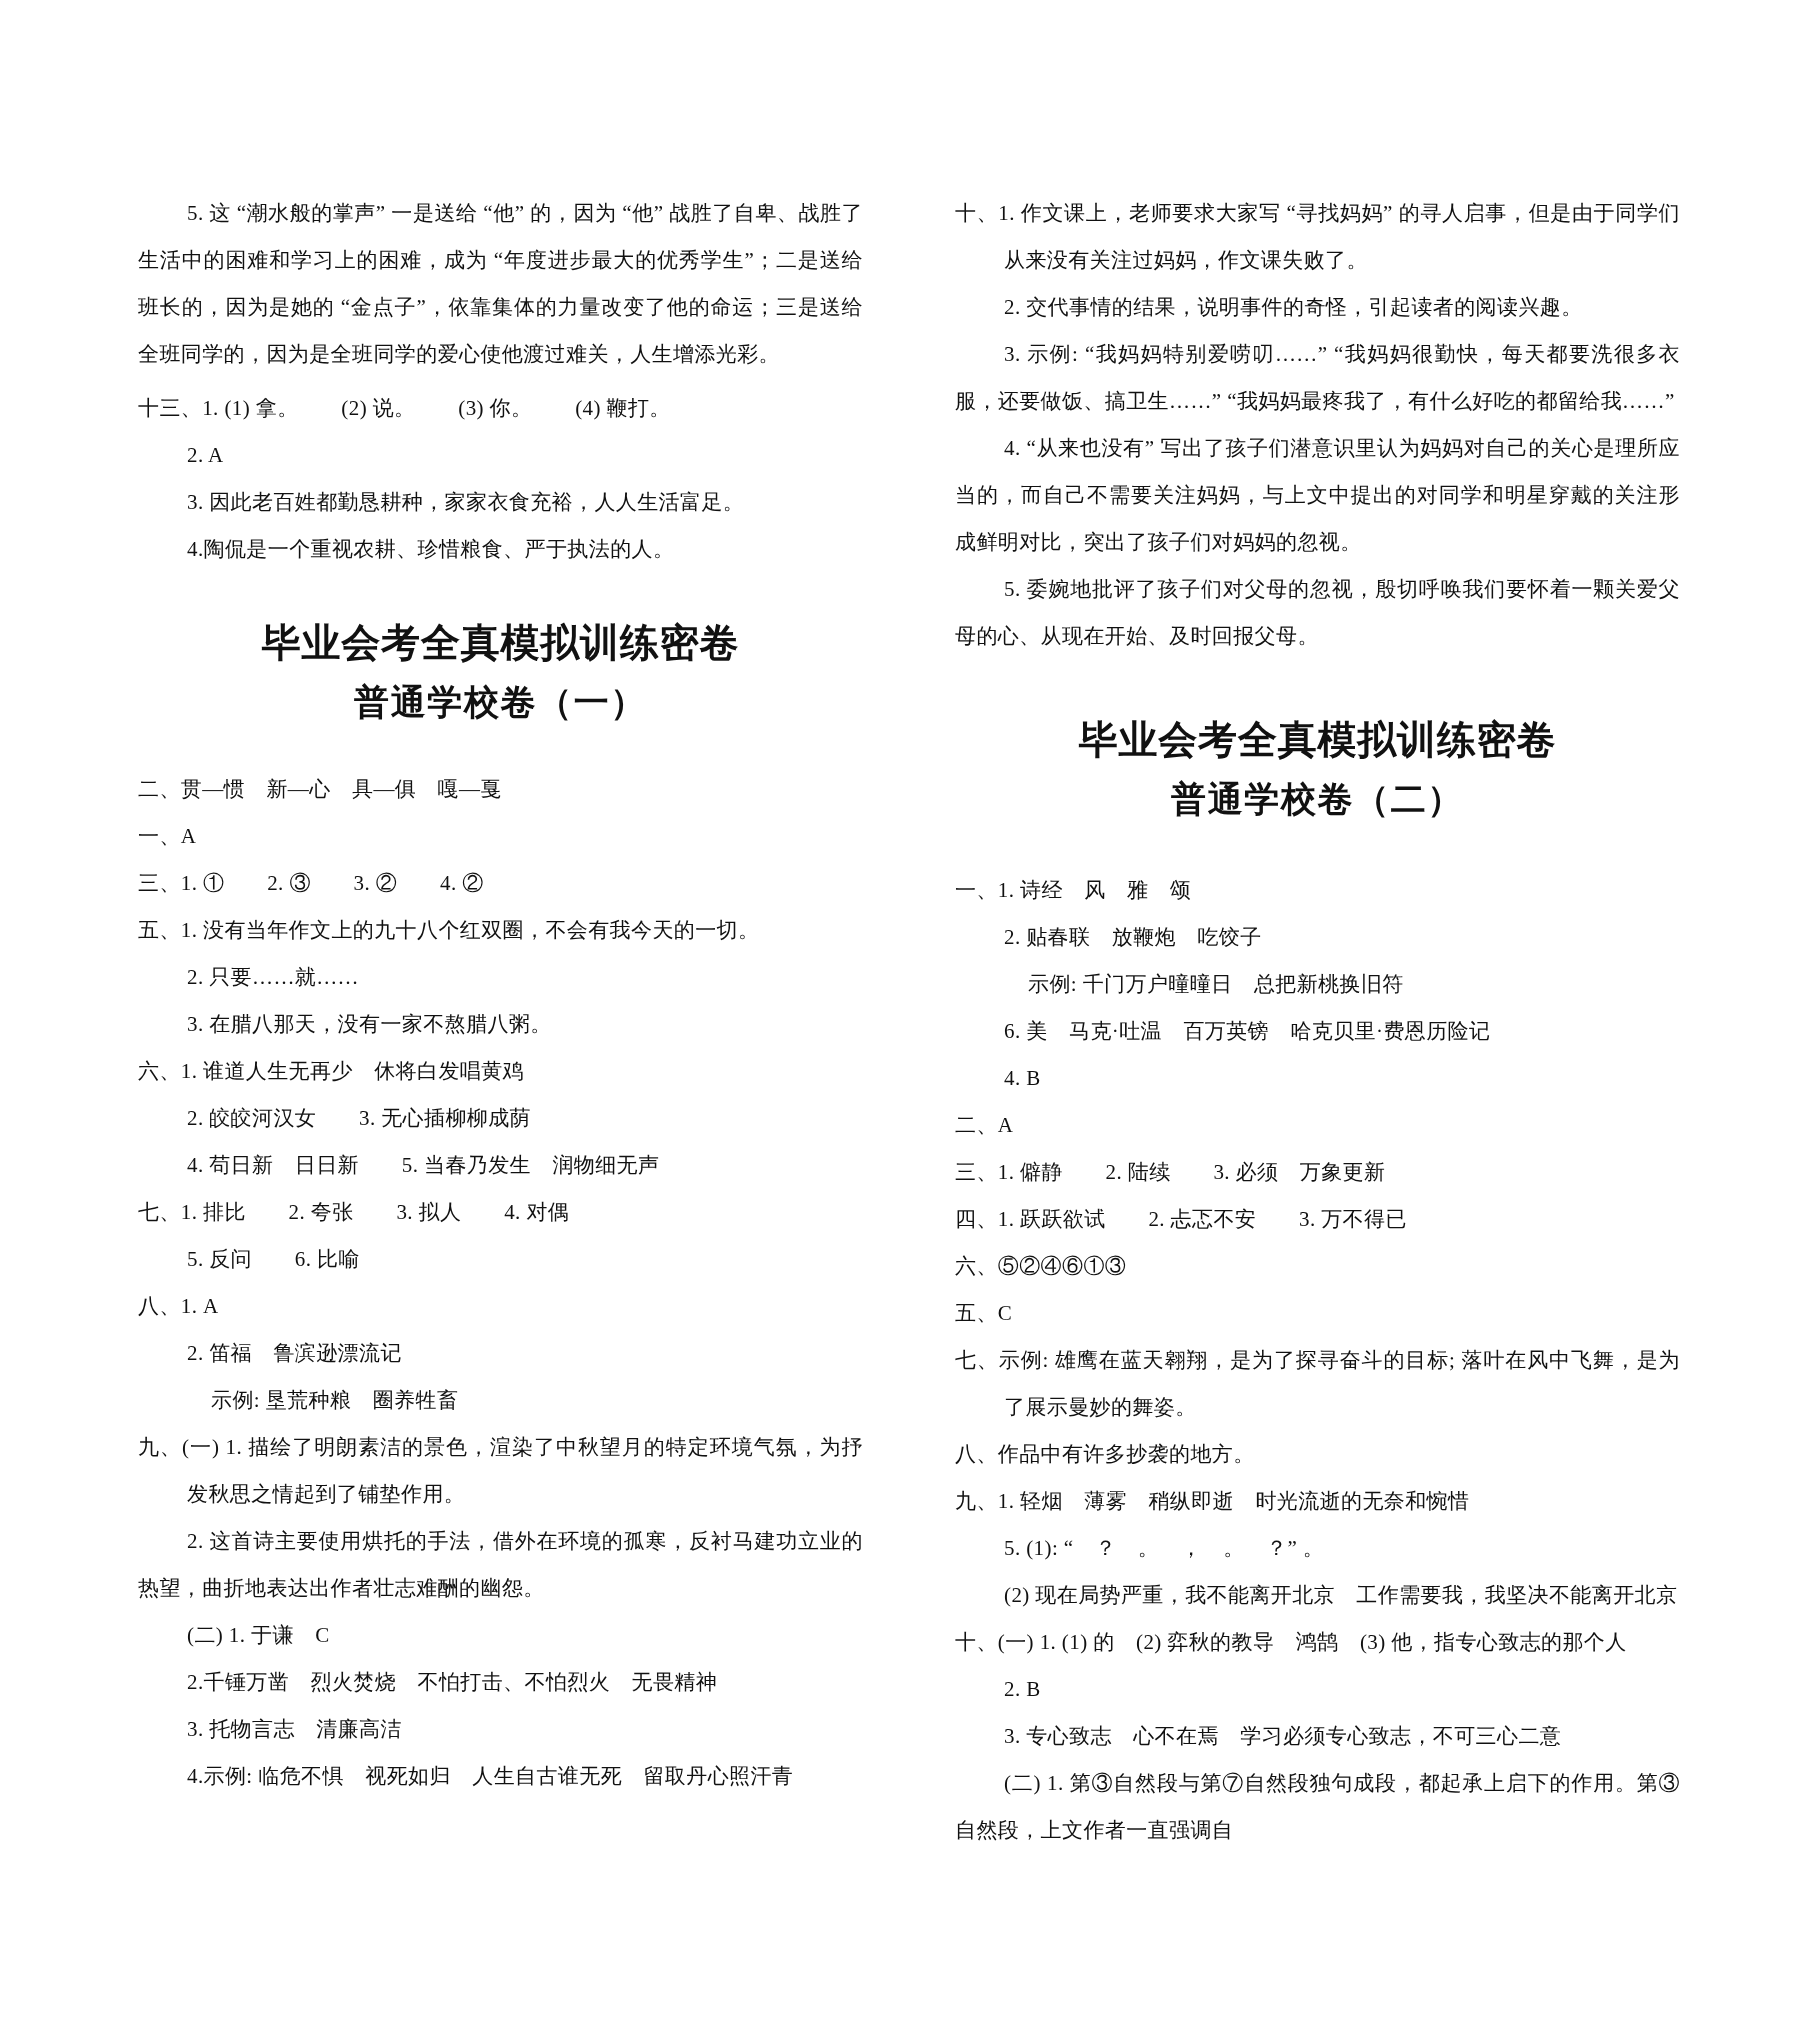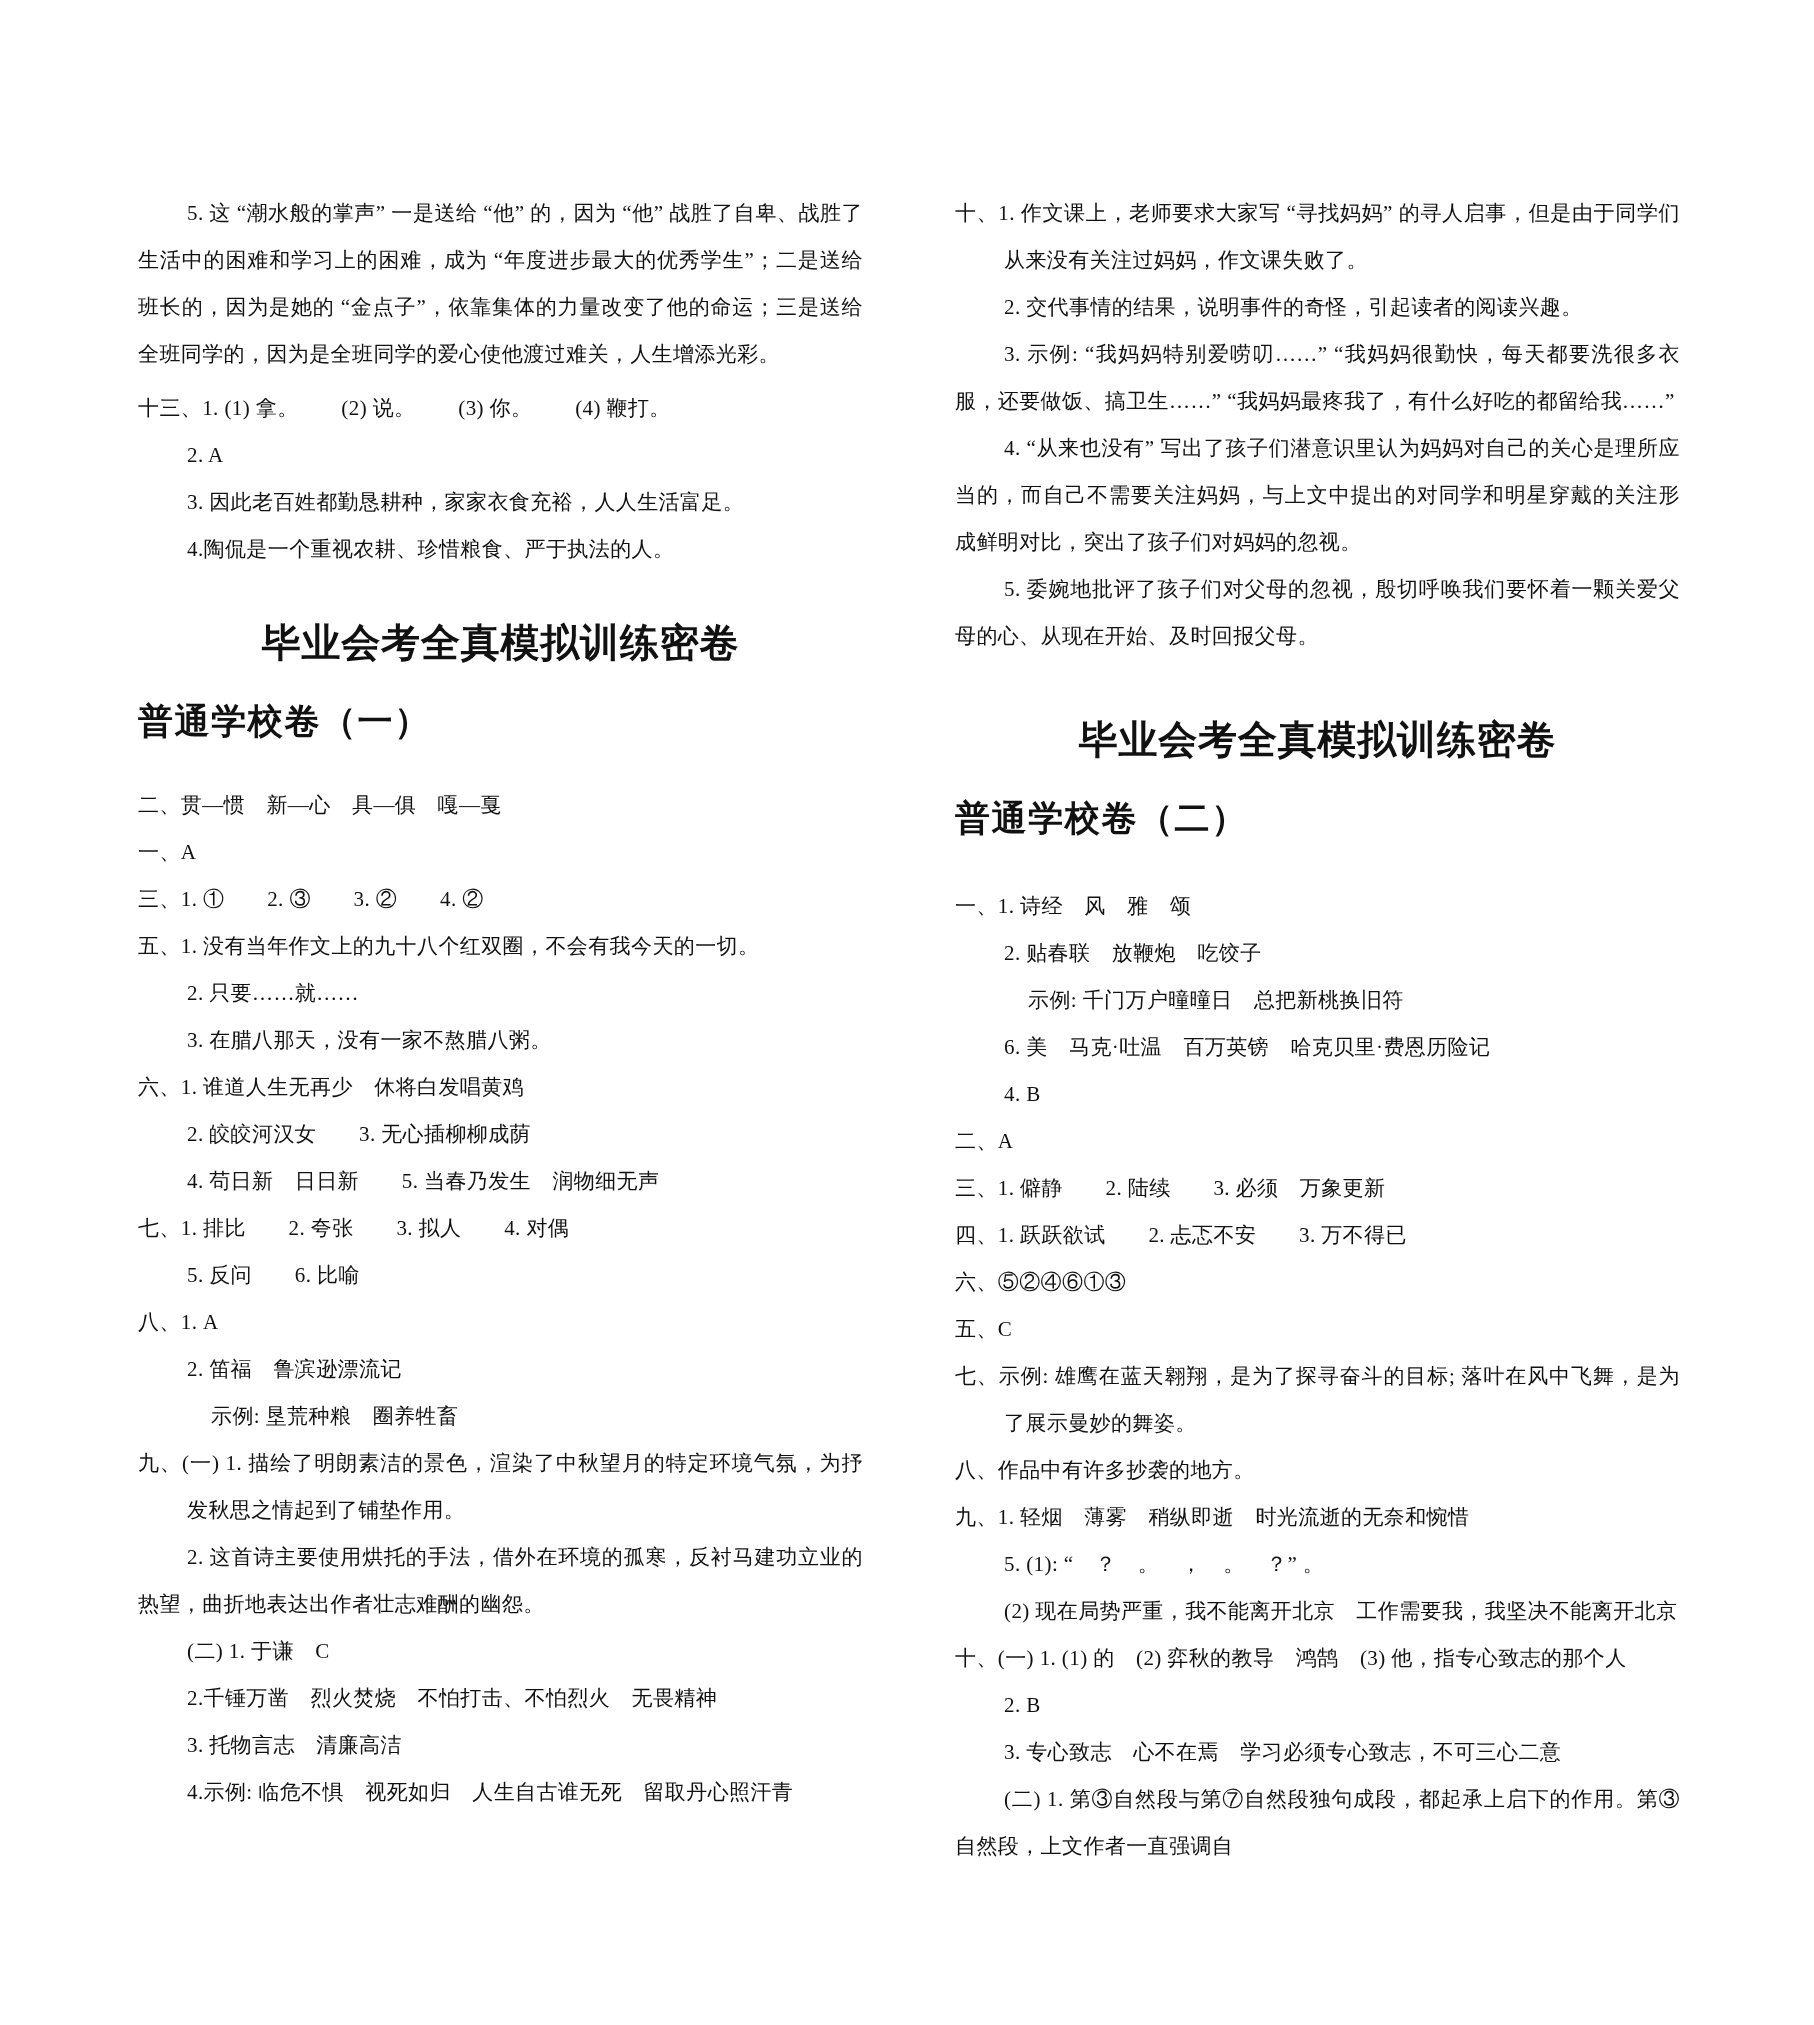--- a/index.html
+++ b/index.html
@@ -52,25 +52,25 @@
   .indent-sub2 { text-indent: 73px; }
 
   
   .paper-title {
     text-align: center;
     font-family: "DejaVu Sans", "Liberation Sans", sans-serif;
     font-weight: bold;
     font-size: 39px;
     line-height: 61px;
     letter-spacing: 0.8px;
-    margin: 16px;
+    margin: 0;
   }
   .paper-subtitle {
-    text-align: left;
-    font-family: Liberation Serif, serif;
+    text-align: center;
+    font-family: Liberation Mono, monospace;
     font-weight: bold;
     font-size: 35px;
     line-height: 65px;
     letter-spacing: 1.6px;
     margin: 0;
   }
   .title-block { margin: 39px 0 28px 0; }
   .title-block.tb-right { margin: 49px 0 32px 0; }
 
   .gap-s { height: 7.3px; }

